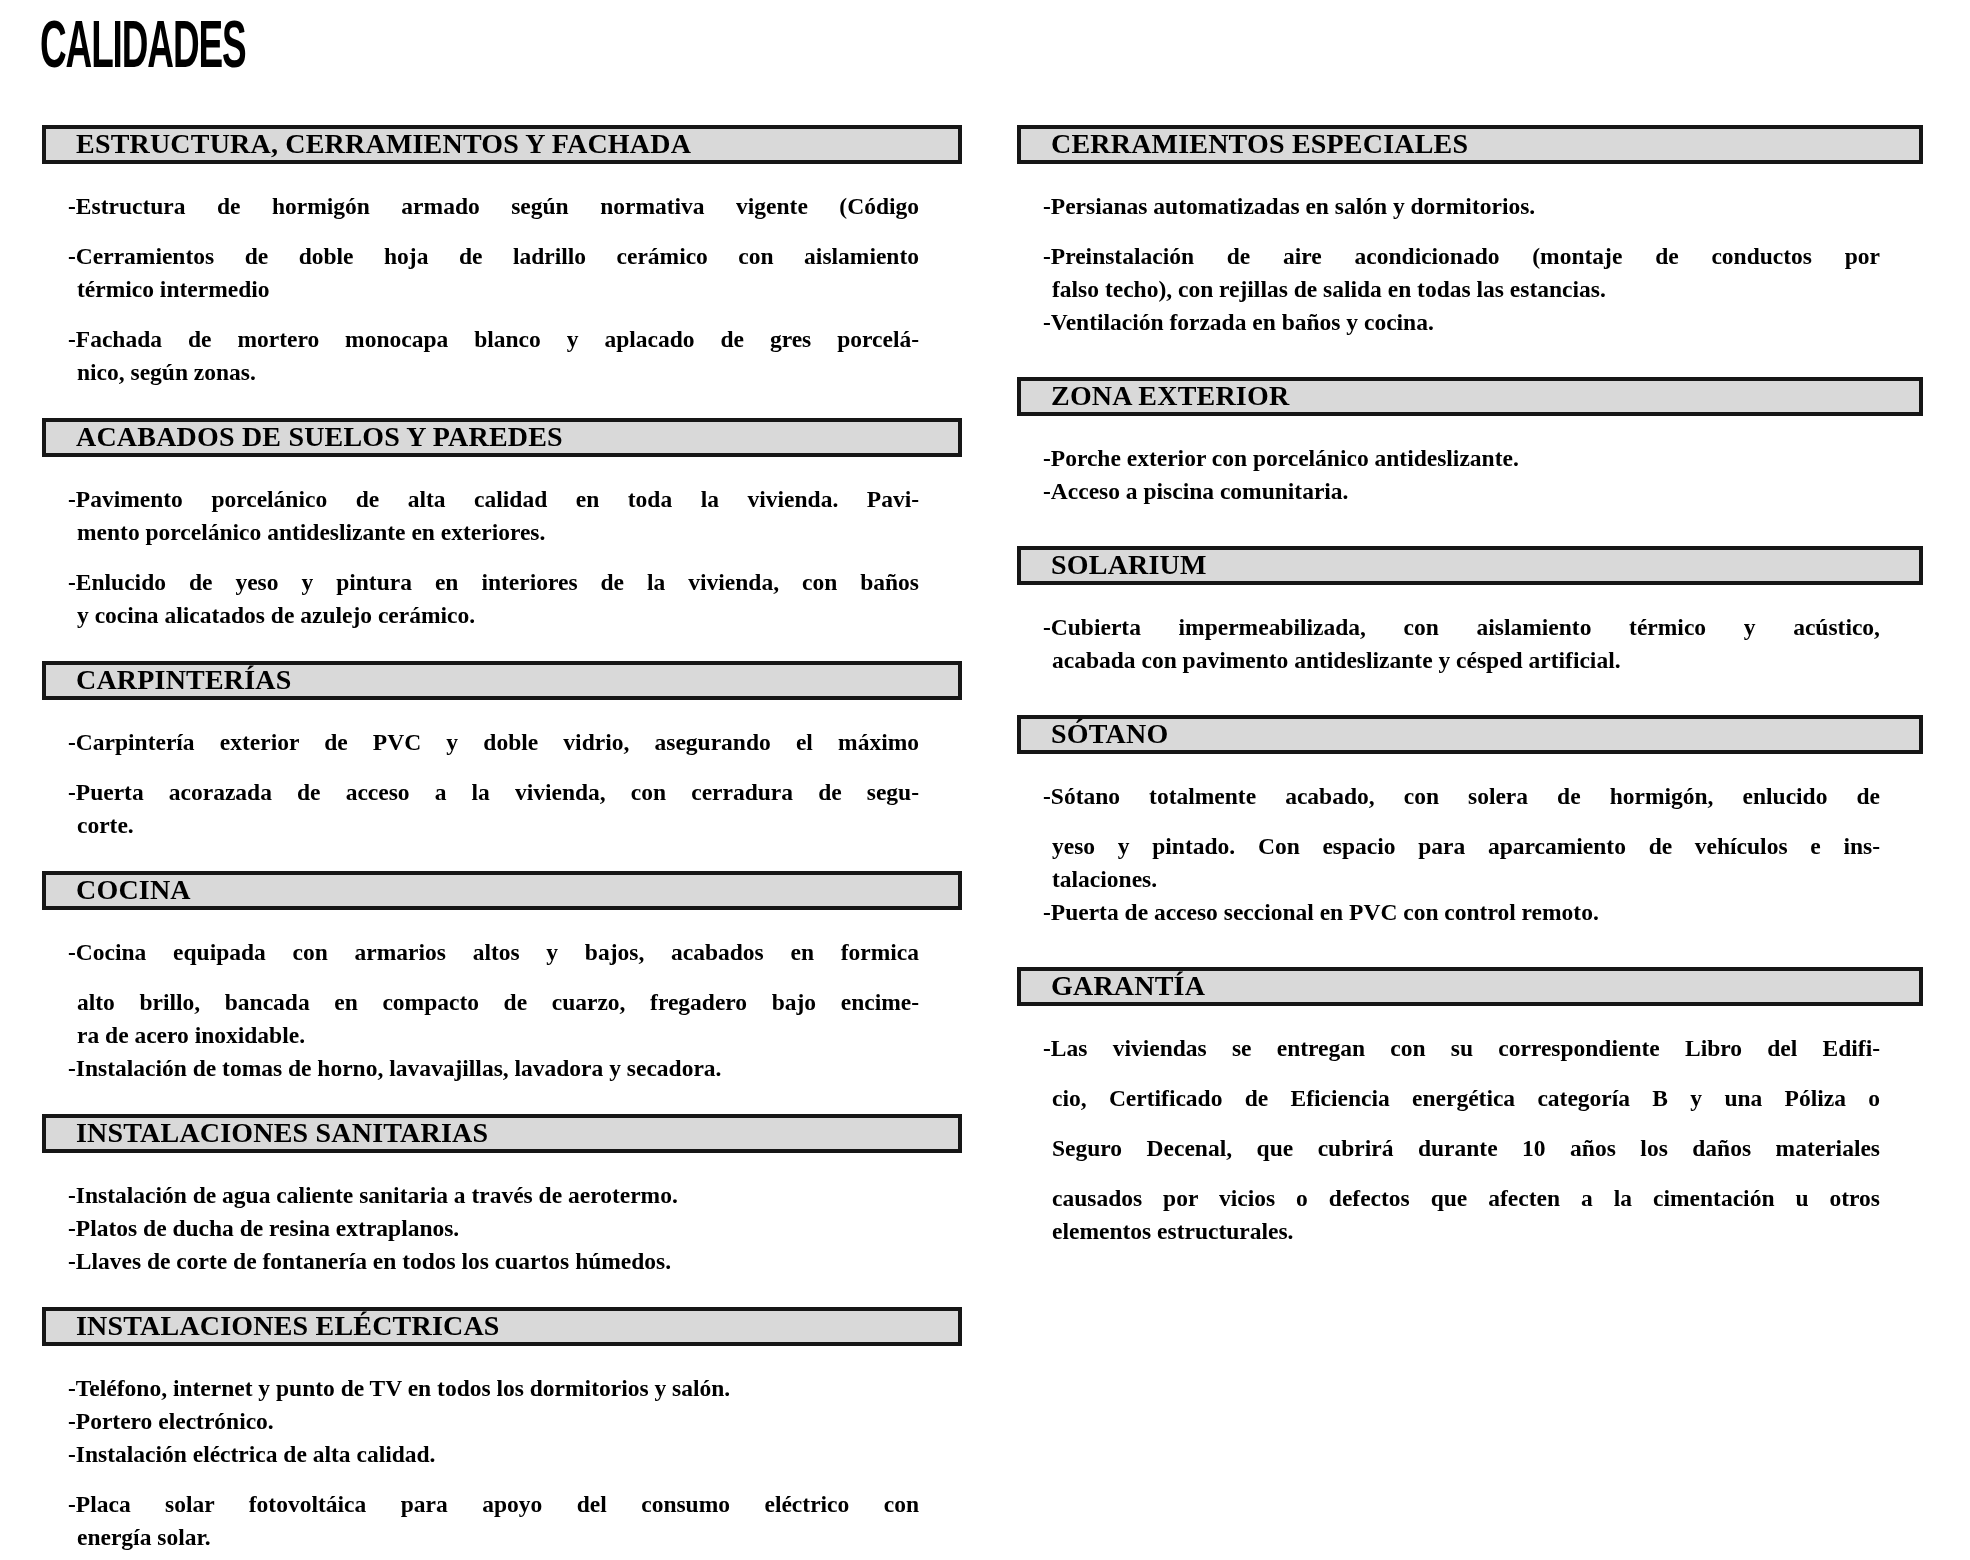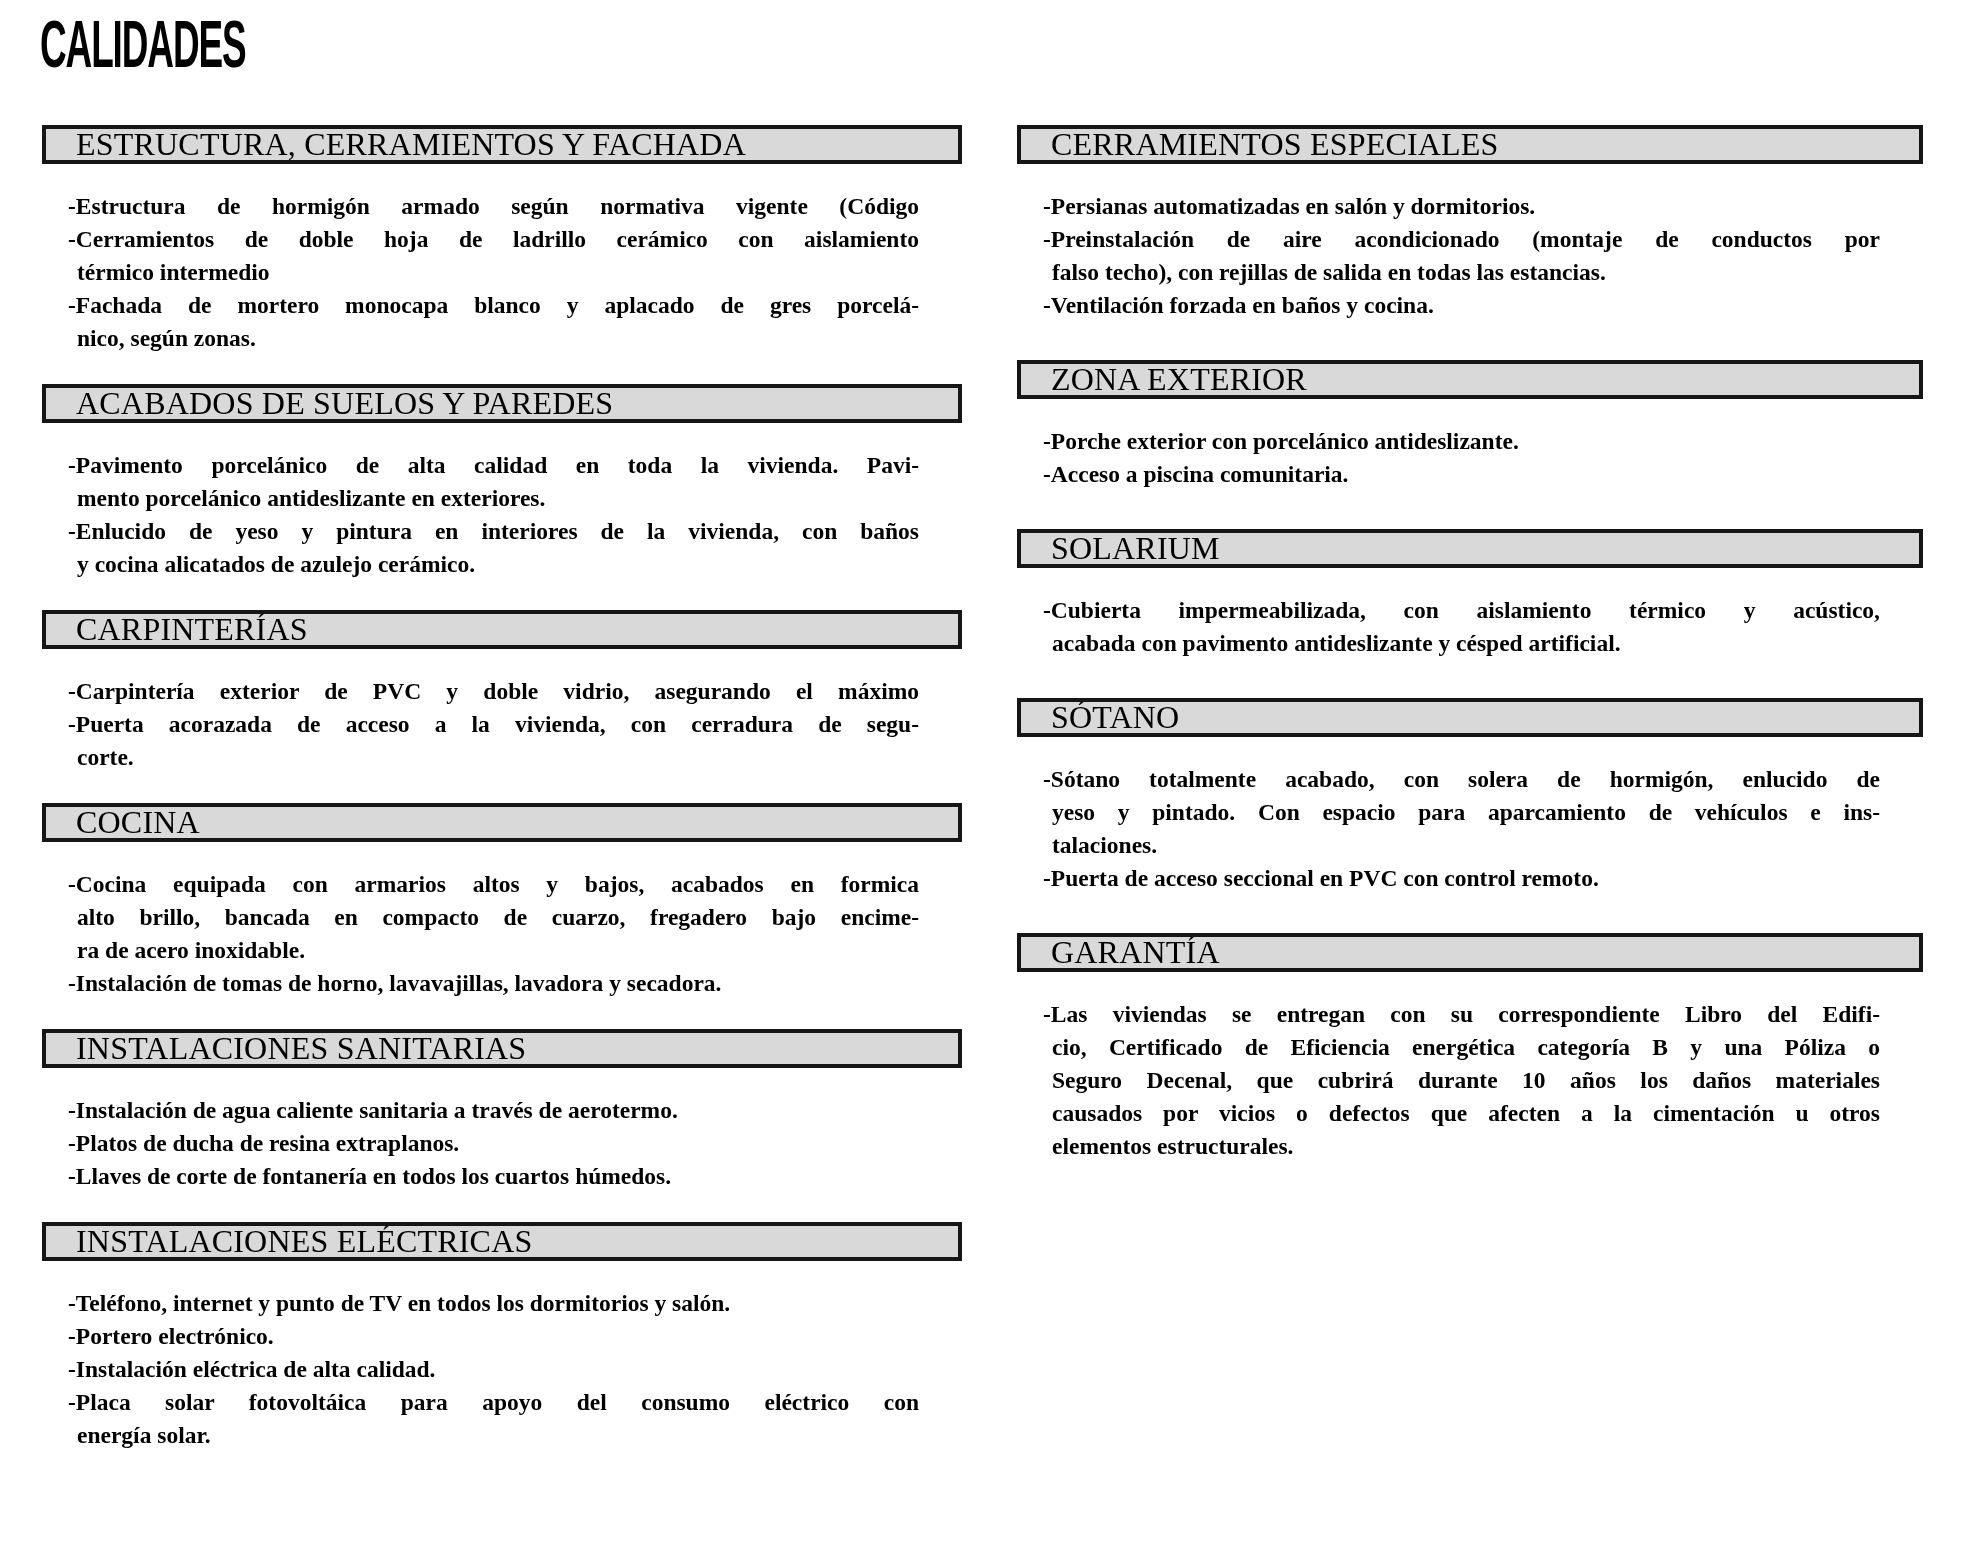--- a/index.html
+++ b/index.html
@@ -31,40 +31,41 @@
   .col-left{left:42px;width:920px;}
   .col-right{left:1017px;width:906px;}
   .sec{margin:0;}
   .hdr{
     box-sizing:border-box;
     border:4px solid var(--hdr-border);
     background:var(--hdr-fill);
     height:39px;
     line-height:30px;
     padding-left:30px;
-    font-weight:normal;
-    font-size:32px;
+    font-weight:bold;
+    font-size:28px;
     letter-spacing:0.2px;
     white-space:nowrap;
     overflow:hidden;
   }
   .body{
     margin:26px 43px 29px 26px;
   }
   .col-right .body{margin-bottom:38px;}
   .line{
     font-size:23.5px;
     line-height:33px;
     font-weight:bold;
   }
   .cont{padding-left:9px;}
   .jl{
     text-align:justify;
     text-align-last:justify;
     text-justify:inter-word;
+    margin-top:17px;
   }
 </style>
 </head>
 <body>
 
 <h1 class="title">CALIDADES</h1>
 <div class="col col-left" id="col0">
     <section class="sec">
       <div class="hdr">ESTRUCTURA, CERRAMIENTOS Y FACHADA</div>
       <div class="body">

